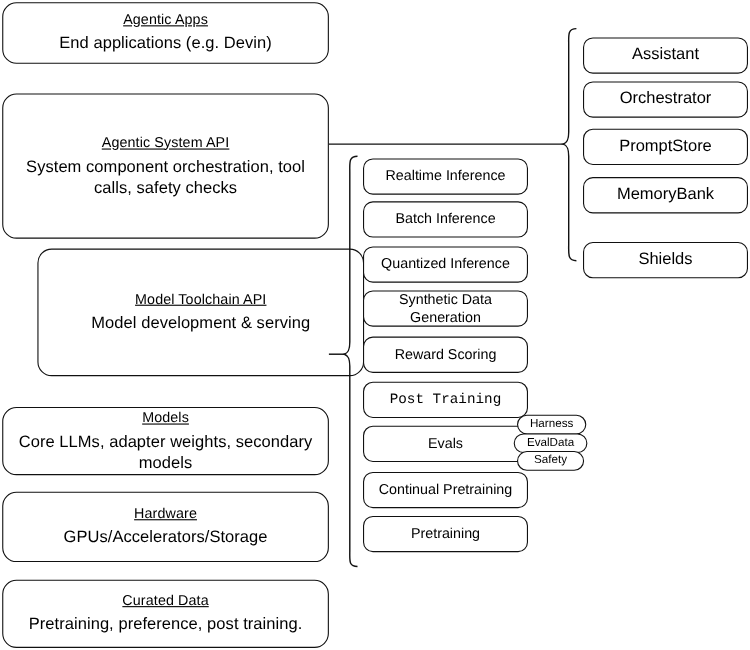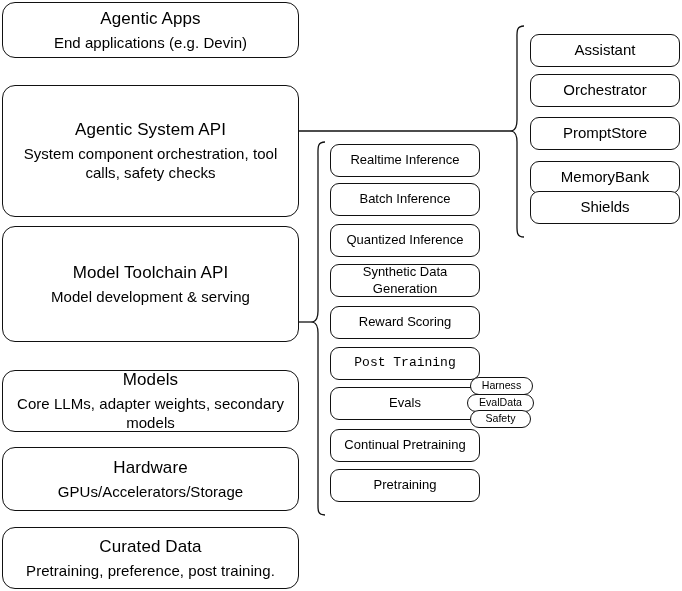--- a/index.html
+++ b/index.html
@@ -38,22 +38,23 @@
   }
 
   
   .layer {
     left: 2px;
     width: 297px;
     border-radius: 13px;
     padding: 4px 8px;
   }
   .layer .title {
-    font-size: 17px;
+    font-size: 13px;
     letter-spacing: .1px;
+    text-decoration: underline;
   }
   .layer .subtitle {
     font-size: 15px;
     margin-top: 5px;
     letter-spacing: .05px;
   }
 
   
   .mid {
     left: 330px;
@@ -124,21 +125,21 @@
   <div class="node layer" style="top:2px;height:56px;">
     <div class="title">Agentic Apps</div>
     <div class="subtitle">End applications (e.g. Devin)</div>
   </div>
 
   <div class="node layer" style="top:85px;height:132px;">
     <div class="title">Agentic System API</div>
     <div class="subtitle">System component orchestration, tool calls, safety checks</div>
   </div>
 
-  <div class="node layer" style="top:226px;height:116px;">
+  <div class="node layer" style="top:226px;height:116px;margin-left:32px;">
     <div class="title">Model Toolchain API</div>
     <div class="subtitle">Model development &amp; serving</div>
   </div>
 
   <div class="node layer" style="top:370px;height:62px;">
     <div class="title">Models</div>
     <div class="subtitle">Core LLMs, adapter weights, secondary models</div>
   </div>
 
   <div class="node layer" style="top:447px;height:64px;">
@@ -194,17 +195,17 @@
   </div>
   <div class="node right" style="top:74px;">
     <span>Orchestrator</span>
   </div>
   <div class="node right" style="top:117px;">
     <span>PromptStore</span>
   </div>
   <div class="node right" style="top:161px;">
     <span>MemoryBank</span>
   </div>
-  <div class="node right" style="top:191px;text-align:right;">
+  <div class="node right" style="top:220px;text-align:right;">
     <span>Shields</span>
   </div>
 
 </div>
 
 </body></html>

